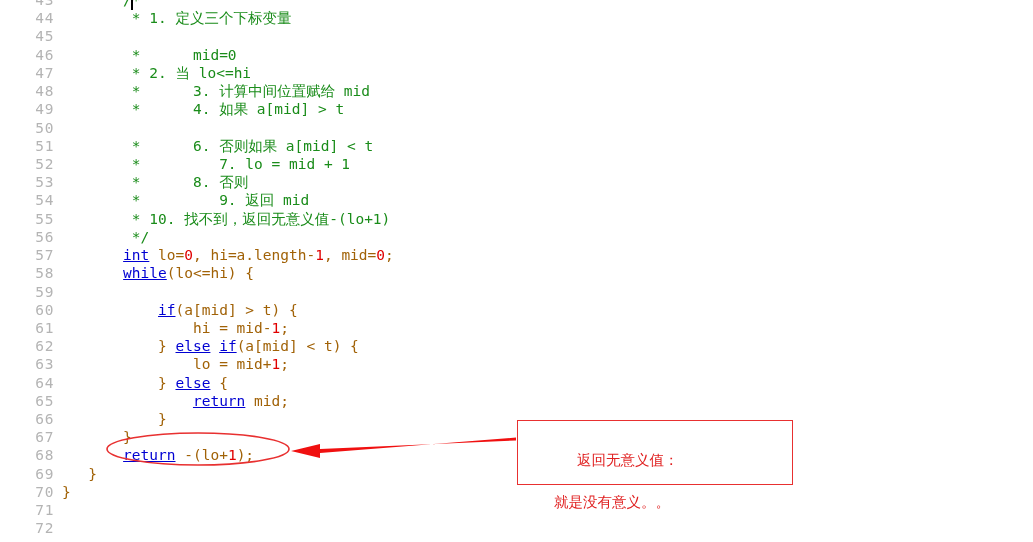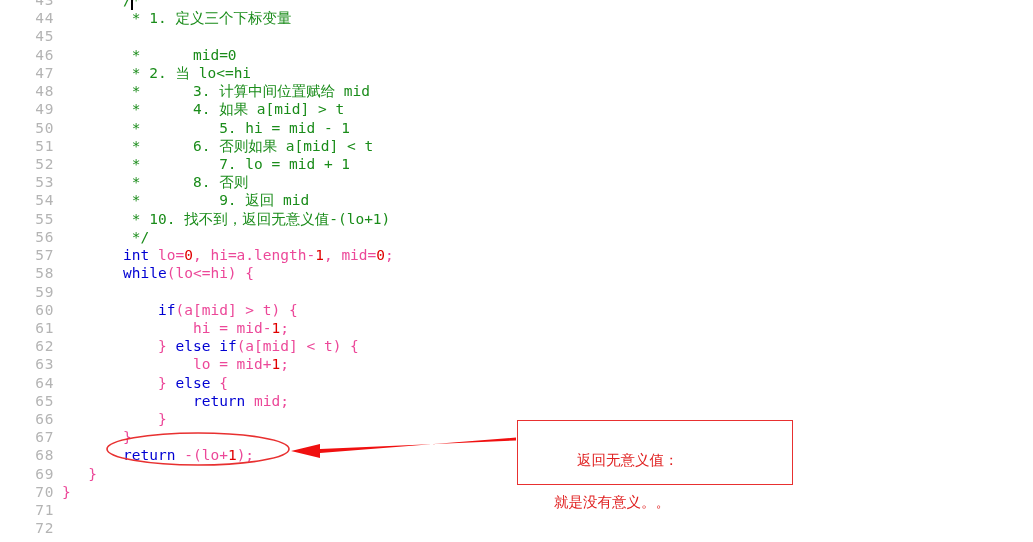--- a/index.html
+++ b/index.html
@@ -52,24 +52,24 @@
   }
 
   .code-text {
     position: absolute;
     left: 62px;
     top: 0;
     color: #000000;
     white-space: pre;
   }
 
-  .kw   { color: #0000d2; }
+  .kw   { color: #0000d2; text-decoration: underline; }
   .num  { color: #e00000; }
   .cmt  { color: #1a8c1a; }
-  .plain{ color: #ec4899; margin-top: 27px; }
+  .plain{ color: #a16207; margin-top: 27px; }
 
   
   .caret {
     position: absolute;
     left: 131px;
     top: -6px;
     width: 2px;
     height: 16px;
     background: #000000;
   }
@@ -112,21 +112,21 @@
 
   <div class="code-area">
     <div id="lines-host">
         <div class="code-line" style="margin-top: -9px;"><div class="gutter">43</div><div class="code-text"><span class="cmt">       /*</span></div></div>
         <div class="code-line"><div class="gutter">44</div><div class="code-text"><span class="cmt">        * 1. 定义三个下标变量</span></div></div>
         <div class="code-line"><div class="gutter">45</div></div>
         <div class="code-line"><div class="gutter">46</div><div class="code-text"><span class="cmt">        *      mid=0</span></div></div>
         <div class="code-line"><div class="gutter">47</div><div class="code-text"><span class="cmt">        * 2. 当 lo&lt;=hi</span></div></div>
         <div class="code-line"><div class="gutter">48</div><div class="code-text"><span class="cmt">        *      3. 计算中间位置赋给 mid</span></div></div>
         <div class="code-line"><div class="gutter">49</div><div class="code-text"><span class="cmt">        *      4. 如果 a[mid] &gt; t</span></div></div>
-        <div class="code-line"><div class="gutter">50</div><div class="code-text"><span class="cmt">        *         5. hi = mid - 1</span></div></div>
+        <div class="code-line"><div class="gutter">50</div></div>
         <div class="code-line"><div class="gutter">51</div><div class="code-text"><span class="cmt">        *      6. 否则如果 a[mid] &lt; t</span></div></div>
         <div class="code-line"><div class="gutter">52</div><div class="code-text"><span class="cmt">        *         7. lo = mid + 1</span></div></div>
         <div class="code-line"><div class="gutter">53</div><div class="code-text"><span class="cmt">        *      8. 否则</span></div></div>
         <div class="code-line"><div class="gutter">54</div><div class="code-text"><span class="cmt">        *         9. 返回 mid</span></div></div>
         <div class="code-line"><div class="gutter">55</div><div class="code-text"><span class="cmt">        * 10. 找不到，返回无意义值-(lo+1)</span></div></div>
         <div class="code-line"><div class="gutter">56</div><div class="code-text"><span class="cmt">        */</span></div></div>
         <div class="code-line"><div class="gutter">57</div><div class="code-text"><span class="plain">       </span><span class="kw">int</span><span class="plain"> lo=</span><span class="num">0</span><span class="plain">, hi=a.length-</span><span class="num">1</span><span class="plain">, mid=</span><span class="num">0</span><span class="plain">;</span></div></div>
         <div class="code-line"><div class="gutter">58</div><div class="code-text"><span class="plain">       </span><span class="kw">while</span><span class="plain">(lo&lt;=hi) {</span></div></div>
         <div class="code-line"><div class="gutter">59</div></div>
         <div class="code-line"><div class="gutter">60</div><div class="code-text"><span class="plain">           </span><span class="kw">if</span><span class="plain">(a[mid] &gt; t) {</span></div></div>

